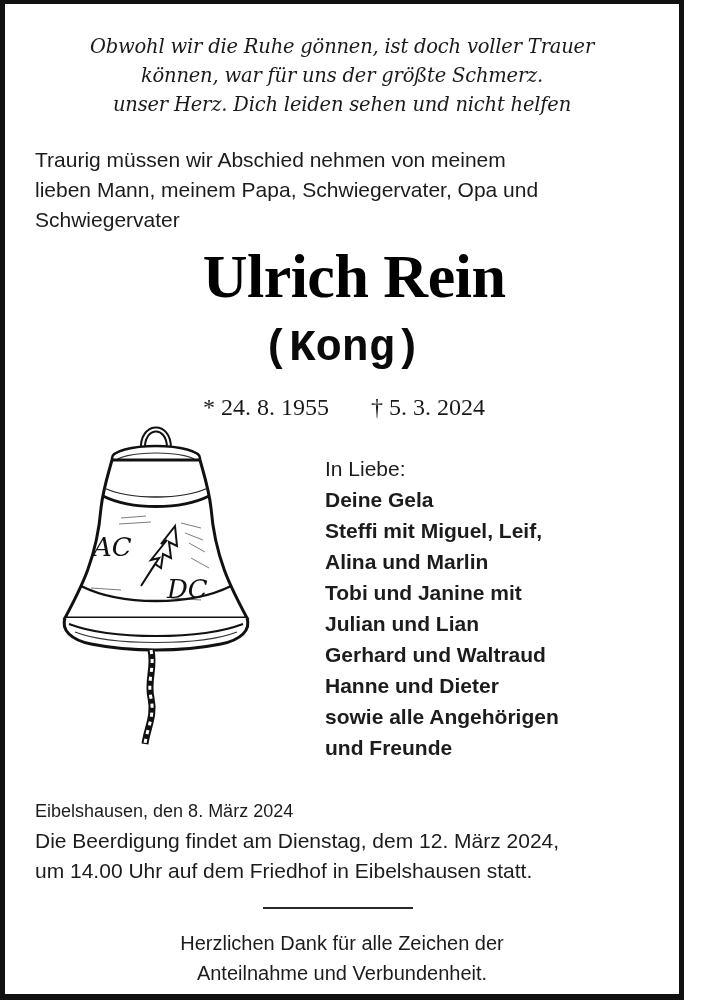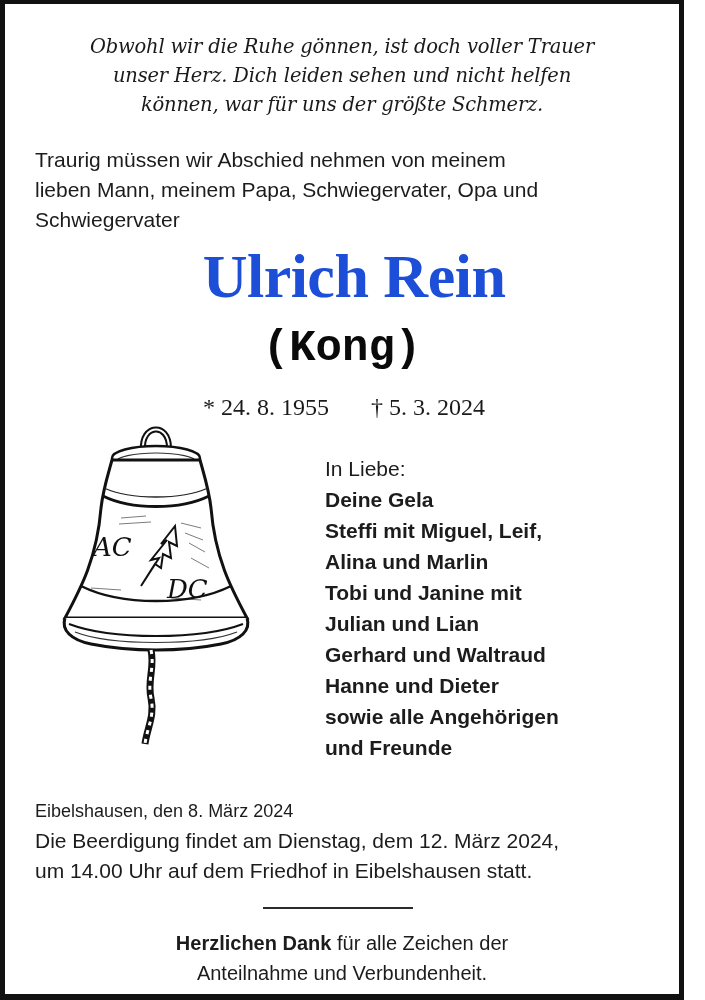--- a/index.html
+++ b/index.html
@@ -28,21 +28,21 @@
   .intro {
     position: absolute; left: 30px; top: 141px; width: 660px;
     font-size: 21px; line-height: 30px;
   }
   .name {
     position: absolute; left: 0; right: 0; top: 236px;
     text-align: center;
     font-family: "Liberation Serif", serif;
     font-weight: bold;
     font-size: 62px; line-height: 72px;
-    color: #1d4ed8;
+    color: #000000;
     letter-spacing: -0.5px;
     padding-left: 24px;
   }
   .nickname {
     position: absolute; left: 0; right: 0; top: 318px;
     text-align: center;
     font-family: Liberation Mono, monospace;
     font-weight: bold;
     font-size: 44px; line-height: 52px;
     color: #0a0a0a;
@@ -76,31 +76,31 @@
   }
   .divider {
     position: absolute; left: 258px; top: 903px;
     width: 150px; height: 2px; background: #2a2a2a;
   }
   .thanks {
     position: absolute; left: 0; right: 0; top: 924px;
     text-align: center;
     font-size: 20px; line-height: 30px;
   }
-  .thanks b { font-weight: bold; }
+  .thanks b { font-weight: normal; }
 </style>
 </head>
 <body>
 
 <div class="frame">
 
   <div class="verse">
     <div>Obwohl wir die Ruhe gönnen, ist doch voller Trauer</div>
+    <div>können, war für uns der größte Schmerz.</div>
     <div>unser Herz. Dich leiden sehen und nicht helfen</div>
-    <div>können, war für uns der größte Schmerz.</div>
   </div>
 
   <div class="intro sans">
     <div>Traurig müssen wir Abschied nehmen von meinem</div>
     <div>lieben Mann, meinem Papa, Schwiegervater, Opa und</div>
     <div>Schwiegervater</div>
   </div>
 
   <div class="name">Ulrich Rein</div>
   <div class="nickname">(Kong)</div>

